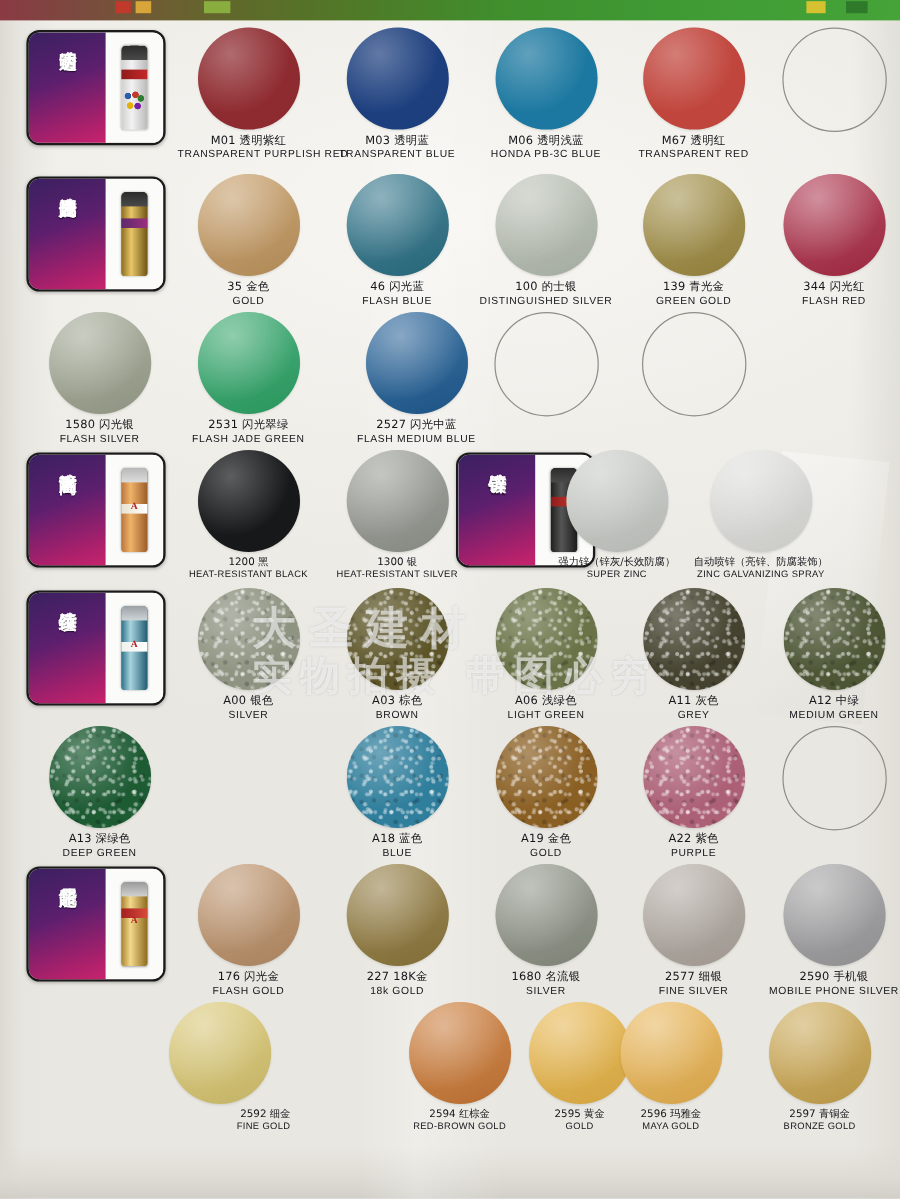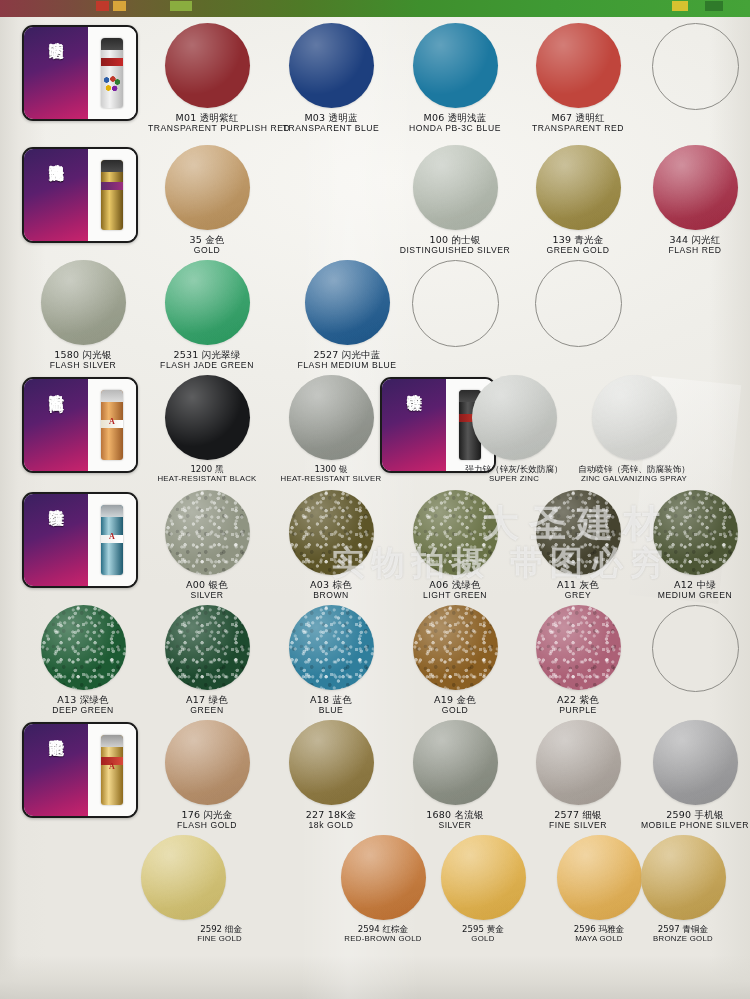--- a/index.html
+++ b/index.html
@@ -140,21 +140,21 @@
   .can.v6{background:linear-gradient(90deg,#a8822c,#f3d88c 35%,#8d6a1c);}
   .can.v6 .cap{background:linear-gradient(180deg,#9a9a9a,#d0d0d0);}
   .can.v6 .band{top:22px;background:linear-gradient(90deg,#a31f1f,#d94a3a);}
   .can .mark{position:absolute;left:50%;transform:translateX(-50%);top:27px;
     color:#b32020;font-size:8px;font-weight:700;font-family:"Liberation Serif",serif;}
 
   
   #watermark{
     position:absolute;left:210px;top:492px;width:460px;height:100px;
     pointer-events:none;z-index:5;
-    display:flex;flex-direction:column;align-items:flex-end;justify-content:center;gap:4px;
+    display:flex;flex-direction:column;align-items:flex-start;justify-content:center;gap:4px;
   }
   #watermark div{
     color:rgba(255,255,255,.58);
     font-family:"DejaVu Sans","Liberation Sans",sans-serif;
     font-size:37px;font-weight:700;letter-spacing:10px;line-height:1;
     text-shadow:0 0 2px rgba(120,120,120,.30);
     white-space:nowrap;
   }
   #watermark .wm2{font-size:33px;letter-spacing:7px;}
 </style>
@@ -253,20 +253,29 @@
         </div>
         <div class="cell" style="left: 148px;">
           <div class="swatch metal" style="background-color: rgb(192, 147, 88);">
             <span class="sheen"></span>
           </div>
           <div class="label">
             <div class="cn">35 金色</div>
             <div class="en">GOLD</div>
           </div>
         </div>
+        <div class="cell" style="left: 272px;">
+          <div class="swatch metal" style="background-color: rgb(33, 106, 128);">
+            <span class="sheen"></span>
+          </div>
+          <div class="label">
+            <div class="cn">46 闪光蓝</div>
+            <div class="en">FLASH BLUE</div>
+          </div>
+        </div>
         <div class="cell" style="left: 396px;">
           <div class="swatch metal" style="background-color: rgb(179, 187, 174);">
             <span class="sheen"></span>
           </div>
           <div class="label">
             <div class="cn">100 的士银</div>
             <div class="en">DISTINGUISHED SILVER</div>
           </div>
         </div>
         <div class="cell" style="left: 519px;">
@@ -458,29 +467,20 @@
       <div class="row">
         <div class="cell" style="left: 24px;">
           <div class="swatch hammer" style="background-color: rgb(29, 91, 51);">
             <span class="sheen"></span>
           </div>
           <div class="label">
             <div class="cn">A13 深绿色</div>
             <div class="en">DEEP GREEN</div>
           </div>
         </div>
-        <div class="cell" style="left: 148px;">
-          <div class="swatch hammer" style="background-color: rgb(29, 74, 46);">
-            <span class="sheen"></span>
-          </div>
-          <div class="label">
-            <div class="cn">A17 绿色</div>
-            <div class="en">GREEN</div>
-          </div>
-        </div>
         <div class="cell" style="left: 272px;">
           <div class="swatch hammer" style="background-color: rgb(47, 126, 156);">
             <span class="sheen"></span>
           </div>
           <div class="label">
             <div class="cn">A18 蓝色</div>
             <div class="en">BLUE</div>
           </div>
         </div>
         <div class="cell" style="left: 396px;">
@@ -589,21 +589,21 @@
         </div>
         <div class="cell" style="left: 424px;">
           <div class="swatch metal" style="background-color: rgb(232, 178, 63);">
             <span class="sheen"></span>
           </div>
           <div class="label tight">
             <div class="cn">2595 黄金</div>
             <div class="en">GOLD</div>
           </div>
         </div>
-        <div class="cell" style="left: 540px;">
+        <div class="cell" style="left: 500px;">
           <div class="swatch metal" style="background-color: rgb(234, 177, 74);">
             <span class="sheen"></span>
           </div>
           <div class="label tight">
             <div class="cn">2596 玛雅金</div>
             <div class="en">MAYA GOLD</div>
           </div>
         </div>
         <div class="cell" style="left: 624px;">
           <div class="swatch metal" style="background-color: rgb(201, 163, 73);">

